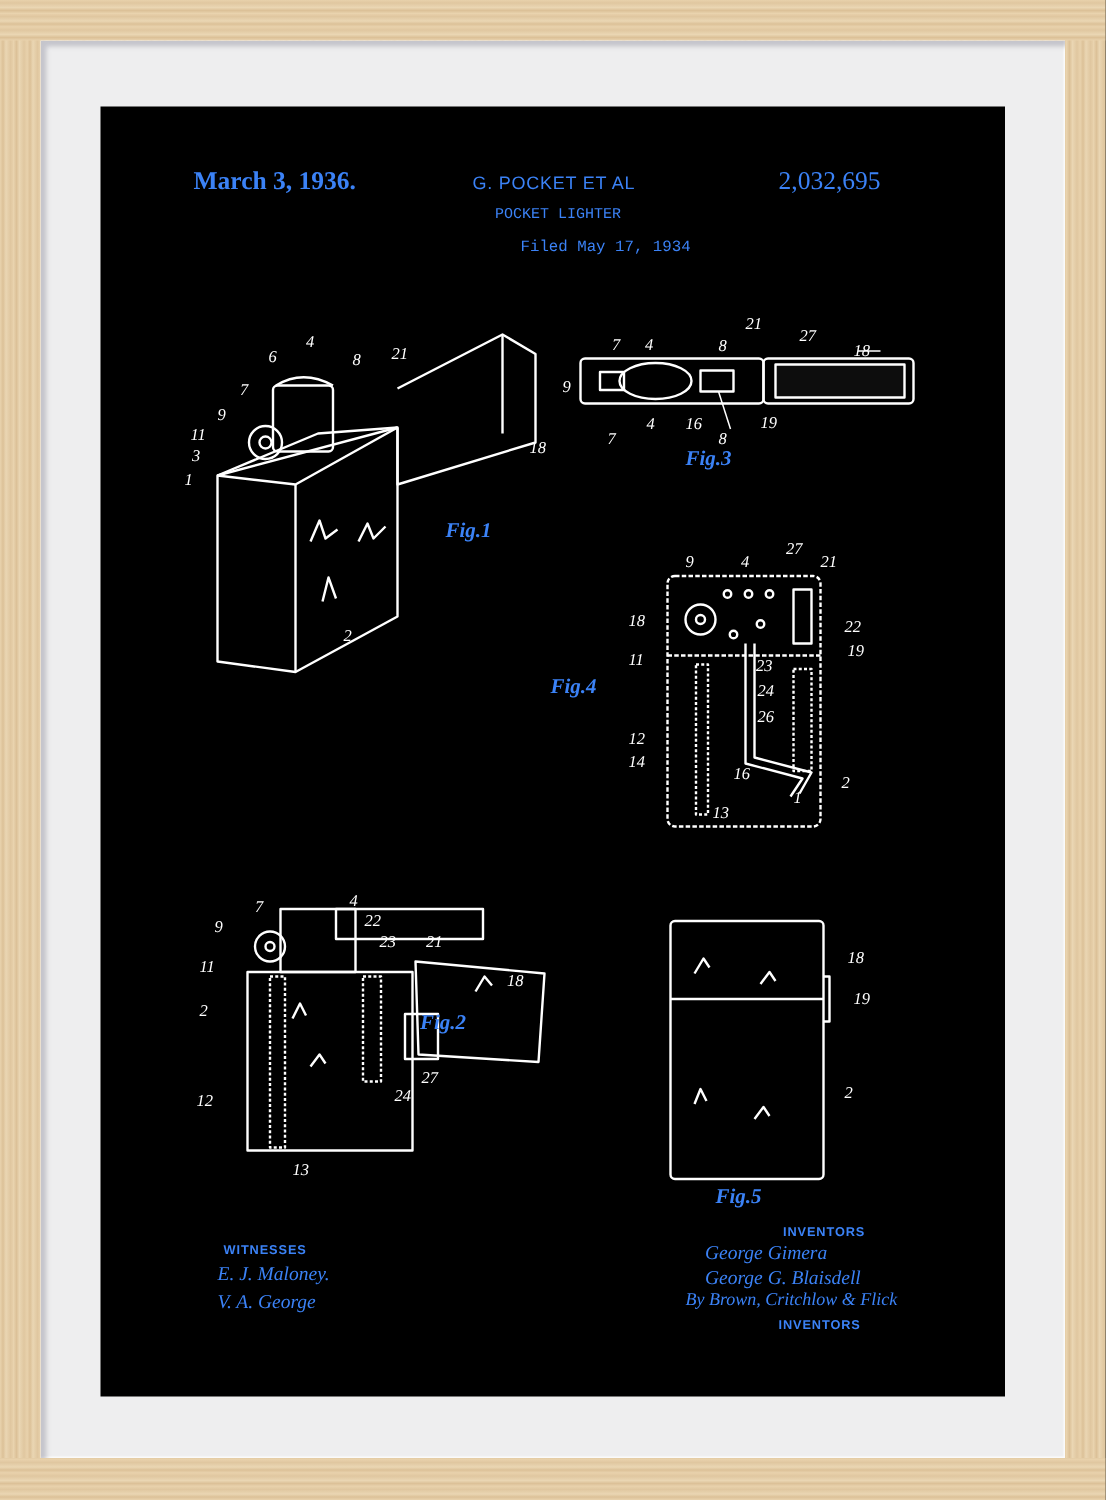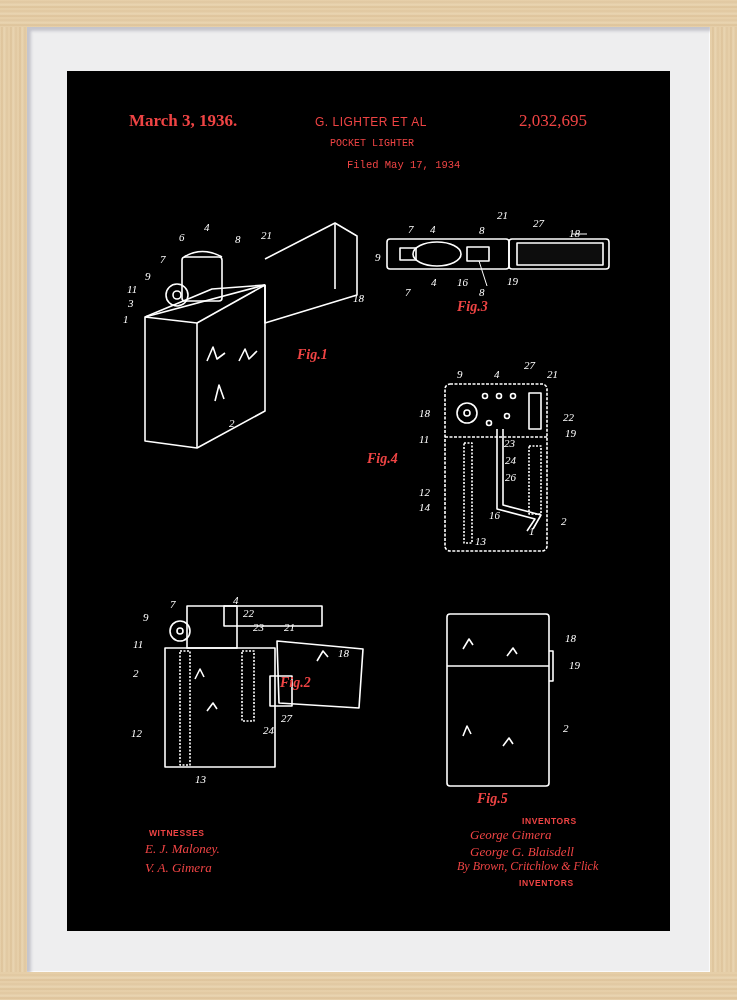--- a/index.html
+++ b/index.html
@@ -4,21 +4,21 @@
 <style>
   html, body { margin:0; padding:0; }
   body { width:737px; height:1000px; overflow:hidden; background:#e6cfa8; position:relative; font-family:"Liberation Serif", serif; }
   .frame { position:absolute; left:0; top:0; width:737px; height:1000px;
     background: repeating-linear-gradient(90deg, #e9d3ae 0px, #dcc198 2px, #ead6b3 4px, #e0c7a0 7px, #e8d1ab 9px); }
   .frame-h { position:absolute; left:0; width:737px; height:27px;
     background: repeating-linear-gradient(0deg, #e9d3ae 0px, #dcc198 2px, #ead6b3 4px, #e0c7a0 7px, #e8d1ab 9px); }
   .mat { position:absolute; left:27px; top:27px; width:683px; height:945px; background:#eeeeef;
     box-shadow: inset 4px 4px 3px rgba(120,120,140,0.35), inset -1px -1px 1px rgba(255,255,255,0.8); }
   .poster { position:absolute; left:67px; top:71px; width:603px; height:860px; background:#000; overflow:hidden; }
-  .t { position:absolute; color:#ef4444; white-space:nowrap; }
+  .t { position:absolute; color:#3b82f6; white-space:nowrap; }
   .date { left:62px; top:40px; font-size:17px; font-weight:bold; }
   .patno { right:83px; top:40px; font-size:17px; font-weight:normal; }
   .inv { left:248px; top:44px; font-family:"Liberation Sans", sans-serif; font-size:12px; letter-spacing:0.5px; }
   .title { left:263px; top:67px; font-family:"Liberation Mono", monospace; font-size:10px; }
   .filed { left:252px; top:88px; font-family:"Liberation Mono", monospace; font-size:10.5px;margin-left:28px; }
   .caps { font-family:"Liberation Sans", sans-serif; font-size:8.5px; font-weight:bold; letter-spacing:0.6px; }
   .script { font-family:"Liberation Serif", serif; font-style:italic; font-size:13px; }
   .fig { font-family:"Liberation Serif", serif; font-style:italic; font-weight:bold; font-size:14px; }
   svg { position:absolute; left:0; top:0; }
   .num { font-family:"Liberation Serif", serif; font-style:italic; font-size:11px; fill:#fff; }
@@ -26,21 +26,21 @@
 </head>
 <body>
 
 <div class="frame"></div>
 <div class="frame-h" style="top:0"></div>
 <div class="frame-h" style="top:972px;height:28px"></div>
 <div class="mat"></div>
 
 <div class="poster">
   <span class="t date">March 3, 1936.</span>
-  <span class="t inv">G. LIGHTER  ET AL</span>
+  <span class="t inv">G. POCKET  ET AL</span>
   <span class="t title">POCKET LIGHTER</span>
   <span class="t filed">Filed May 17, 1934</span>
   <span class="t patno">2,032,695</span>
 
   <svg width="603" height="860" viewBox="0 0 603 860">
     <g fill="none" stroke="#fff" stroke-width="1.6" stroke-linejoin="round">
 
       <g>
         <path d="M78 246 L78 370 L130 377 L198 340 L198 214 Z"></path>
         <path d="M78 246 L145 218 L198 214"></path>
@@ -178,20 +178,20 @@
   </svg>
 
   <span class="t fig" style="left:230px;top:276px">Fig.1</span>
   <span class="t fig" style="left:213px;top:604px">Fig.2</span>
   <span class="t fig" style="left:390px;top:228px">Fig.3</span>
   <span class="t fig" style="left:300px;top:380px">Fig.4</span>
   <span class="t fig" style="left:410px;top:720px">Fig.5</span>
 
   <span class="t caps" style="left:82px;top:757px">WITNESSES</span>
   <span class="t script" style="left:78px;top:770px">E. J. Maloney.</span>
-  <span class="t script" style="left:78px;top:789px">V. A. Gimera</span>
+  <span class="t script" style="left:78px;top:789px">V. A. George</span>
 
   <span class="t caps" style="left:455px;top:745px">INVENTORS</span>
   <span class="t script" style="left:403px;top:756px">George Gimera</span>
   <span class="t script" style="left:403px;top:773px">George G. Blaisdell</span>
   <span class="t script" style="left:390px;top:788px;font-size:12px">By Brown, Critchlow &amp; Flick</span>
   <span class="t caps" style="left:452px;top:807px">INVENTORS</span>
 </div>
 
 </body></html>

